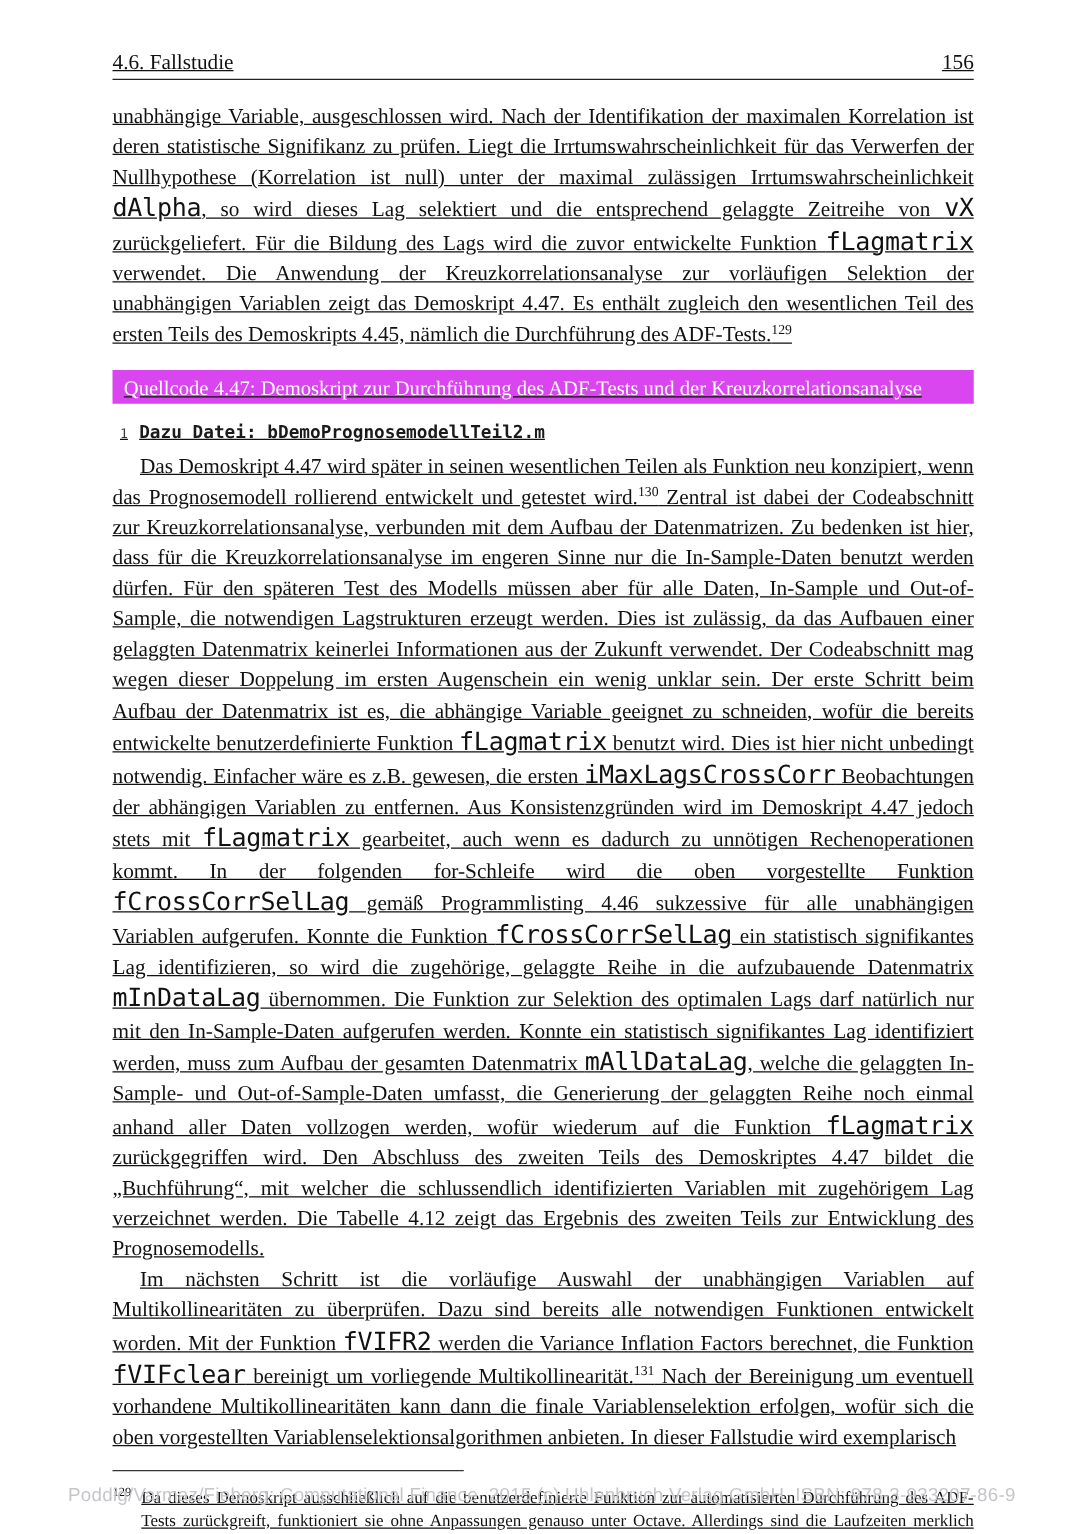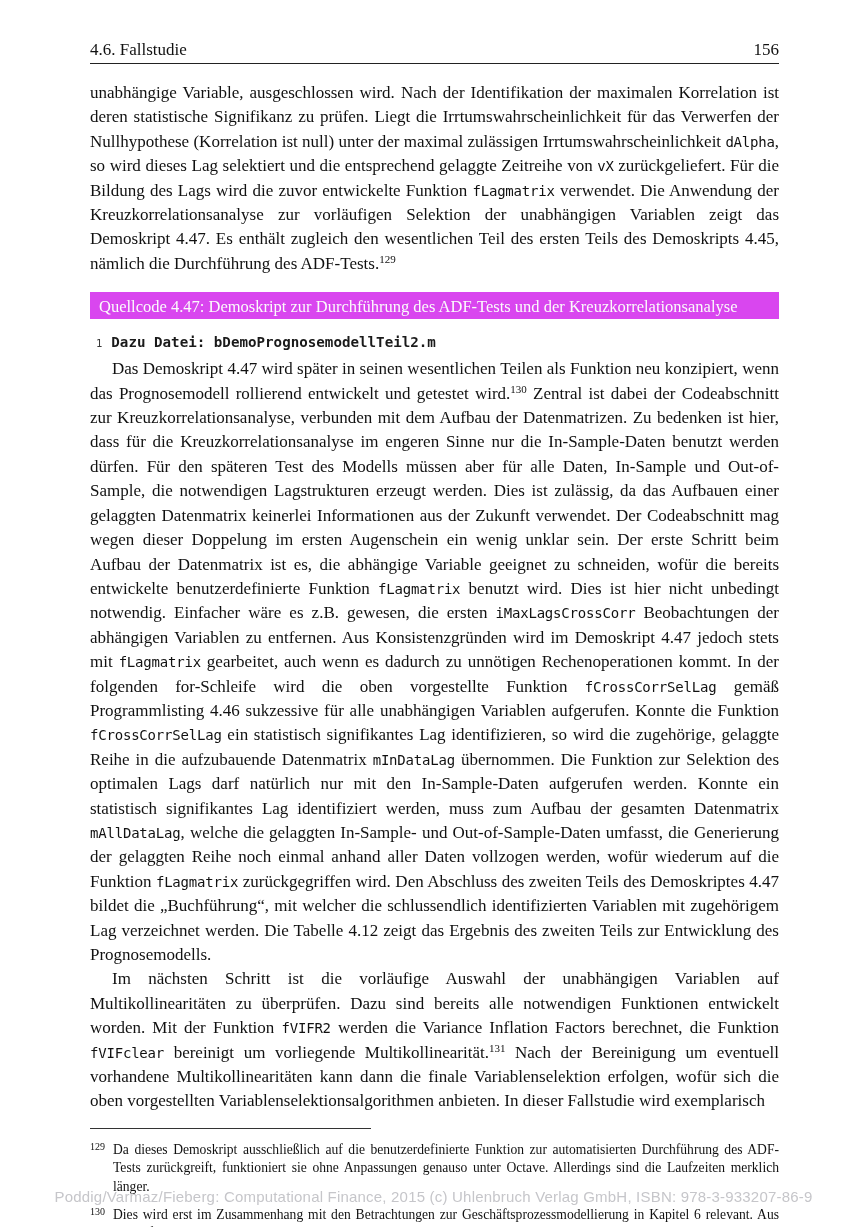--- a/index.html
+++ b/index.html
@@ -6,20 +6,21 @@
   .page {
     position: relative;
     width: 867px;
     height: 1227px;
     background: #ffffff;
     font-family: "Liberation Serif", "DejaVu Serif", serif;
     color: #111111;
     box-sizing: border-box;
     padding: 40px 88px 0 90px;
     overflow: hidden;
+    text-decoration: underline;
   }
   
   .running-head {
     display: flex;
     justify-content: space-between;
     align-items: baseline;
     font-size: 17px;
     line-height: 20px;
   }
   .header-rule {
@@ -31,21 +32,21 @@
   p.body {
     margin: 0;
     font-size: 17px;
     line-height: 24.4px;
     text-align: justify;
   }
   p.first { margin-top: 17px; }
   p.indented { text-indent: 22px; }
   .mono {
     font-family: "DejaVu Sans Mono", "Liberation Mono", monospace;
-    font-size: 14px;
+    font-size: 20px;
     letter-spacing: -0.2px;
   }
   sup.fnref {
     font-size: 11px;
     line-height: 0;
     vertical-align: baseline;
     position: relative;
     top: -6px;
   }
   

